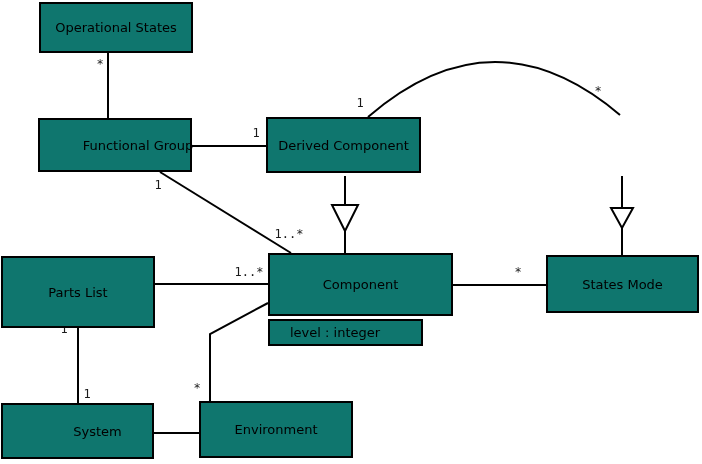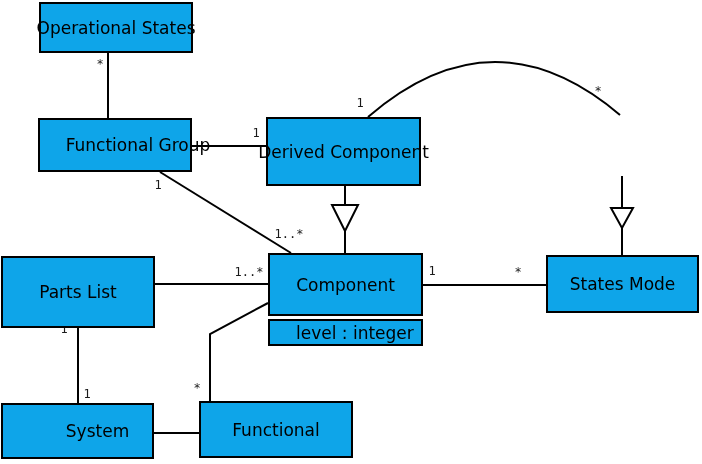--- a/index.html
+++ b/index.html
@@ -17,31 +17,31 @@
   }
   #canvas {
     position: absolute;
     left: 0;
     top: 0;
   }
   .node {
     position: absolute;
     box-sizing: border-box;
     border: 2px solid #000000;
-    background: #0ea5e9;
+    background: #0f766e;
     display: flex;
     align-items: center;
     justify-content: center;
-    font-size: 17px;
+    font-size: 13px;
     color: #000000;
     white-space: nowrap;
   }
   .node.align-left {
     justify-content: flex-start;
-    padding-left: 26px;
+    padding-left: 20px;
   }
   .mult-label {
     font-family: "DejaVu Sans Mono", monospace;
     font-size: 12px;
     fill: #1a1a1a;
   }
 </style>
 </head>
 <body>
 
@@ -75,34 +75,34 @@
       <text x="64" y="333" text-anchor="middle" class="mult-label">1</text>
       <text x="87" y="398" text-anchor="middle" class="mult-label">1</text>
       <text x="197" y="392" text-anchor="middle" class="mult-label">*</text>
     </svg>
 <div class="node" style="left: 39px; top: 2px; width: 154px; height: 51px;">
       <span>Operational States</span>
     </div>
     <div class="node" style="left: 38px; top: 118px; width: 154px; height: 54px; padding-left: 46px;">
       <span>Functional Group</span>
     </div>
-    <div class="node" style="left: 266px; top: 117px; width: 155px; height: 69px;">
+    <div class="node" style="left: 266px; top: 117px; width: 155px; height: 56px;">
       <span>Derived Component</span>
     </div>
     <div class="node" style="left: 1px; top: 256px; width: 154px; height: 72px;">
       <span>Parts List</span>
     </div>
-    <div class="node" style="left: 268px; top: 253px; width: 155px; height: 63px;">
+    <div class="node" style="left: 268px; top: 253px; width: 185px; height: 63px;">
       <span>Component</span>
     </div>
     <div class="node align-left" style="left: 268px; top: 319px; width: 155px; height: 27px;">
       <span>level : integer</span>
     </div>
     <div class="node" style="left: 546px; top: 255px; width: 153px; height: 58px;">
       <span>States Mode</span>
     </div>
     <div class="node" style="left: 1px; top: 403px; width: 153px; height: 56px; padding-left: 40px;">
       <span>System</span>
     </div>
     <div class="node" style="left: 199px; top: 401px; width: 154px; height: 57px;">
-      <span>Functional</span>
+      <span>Environment</span>
     </div>
   </div>
 
 </body></html>

